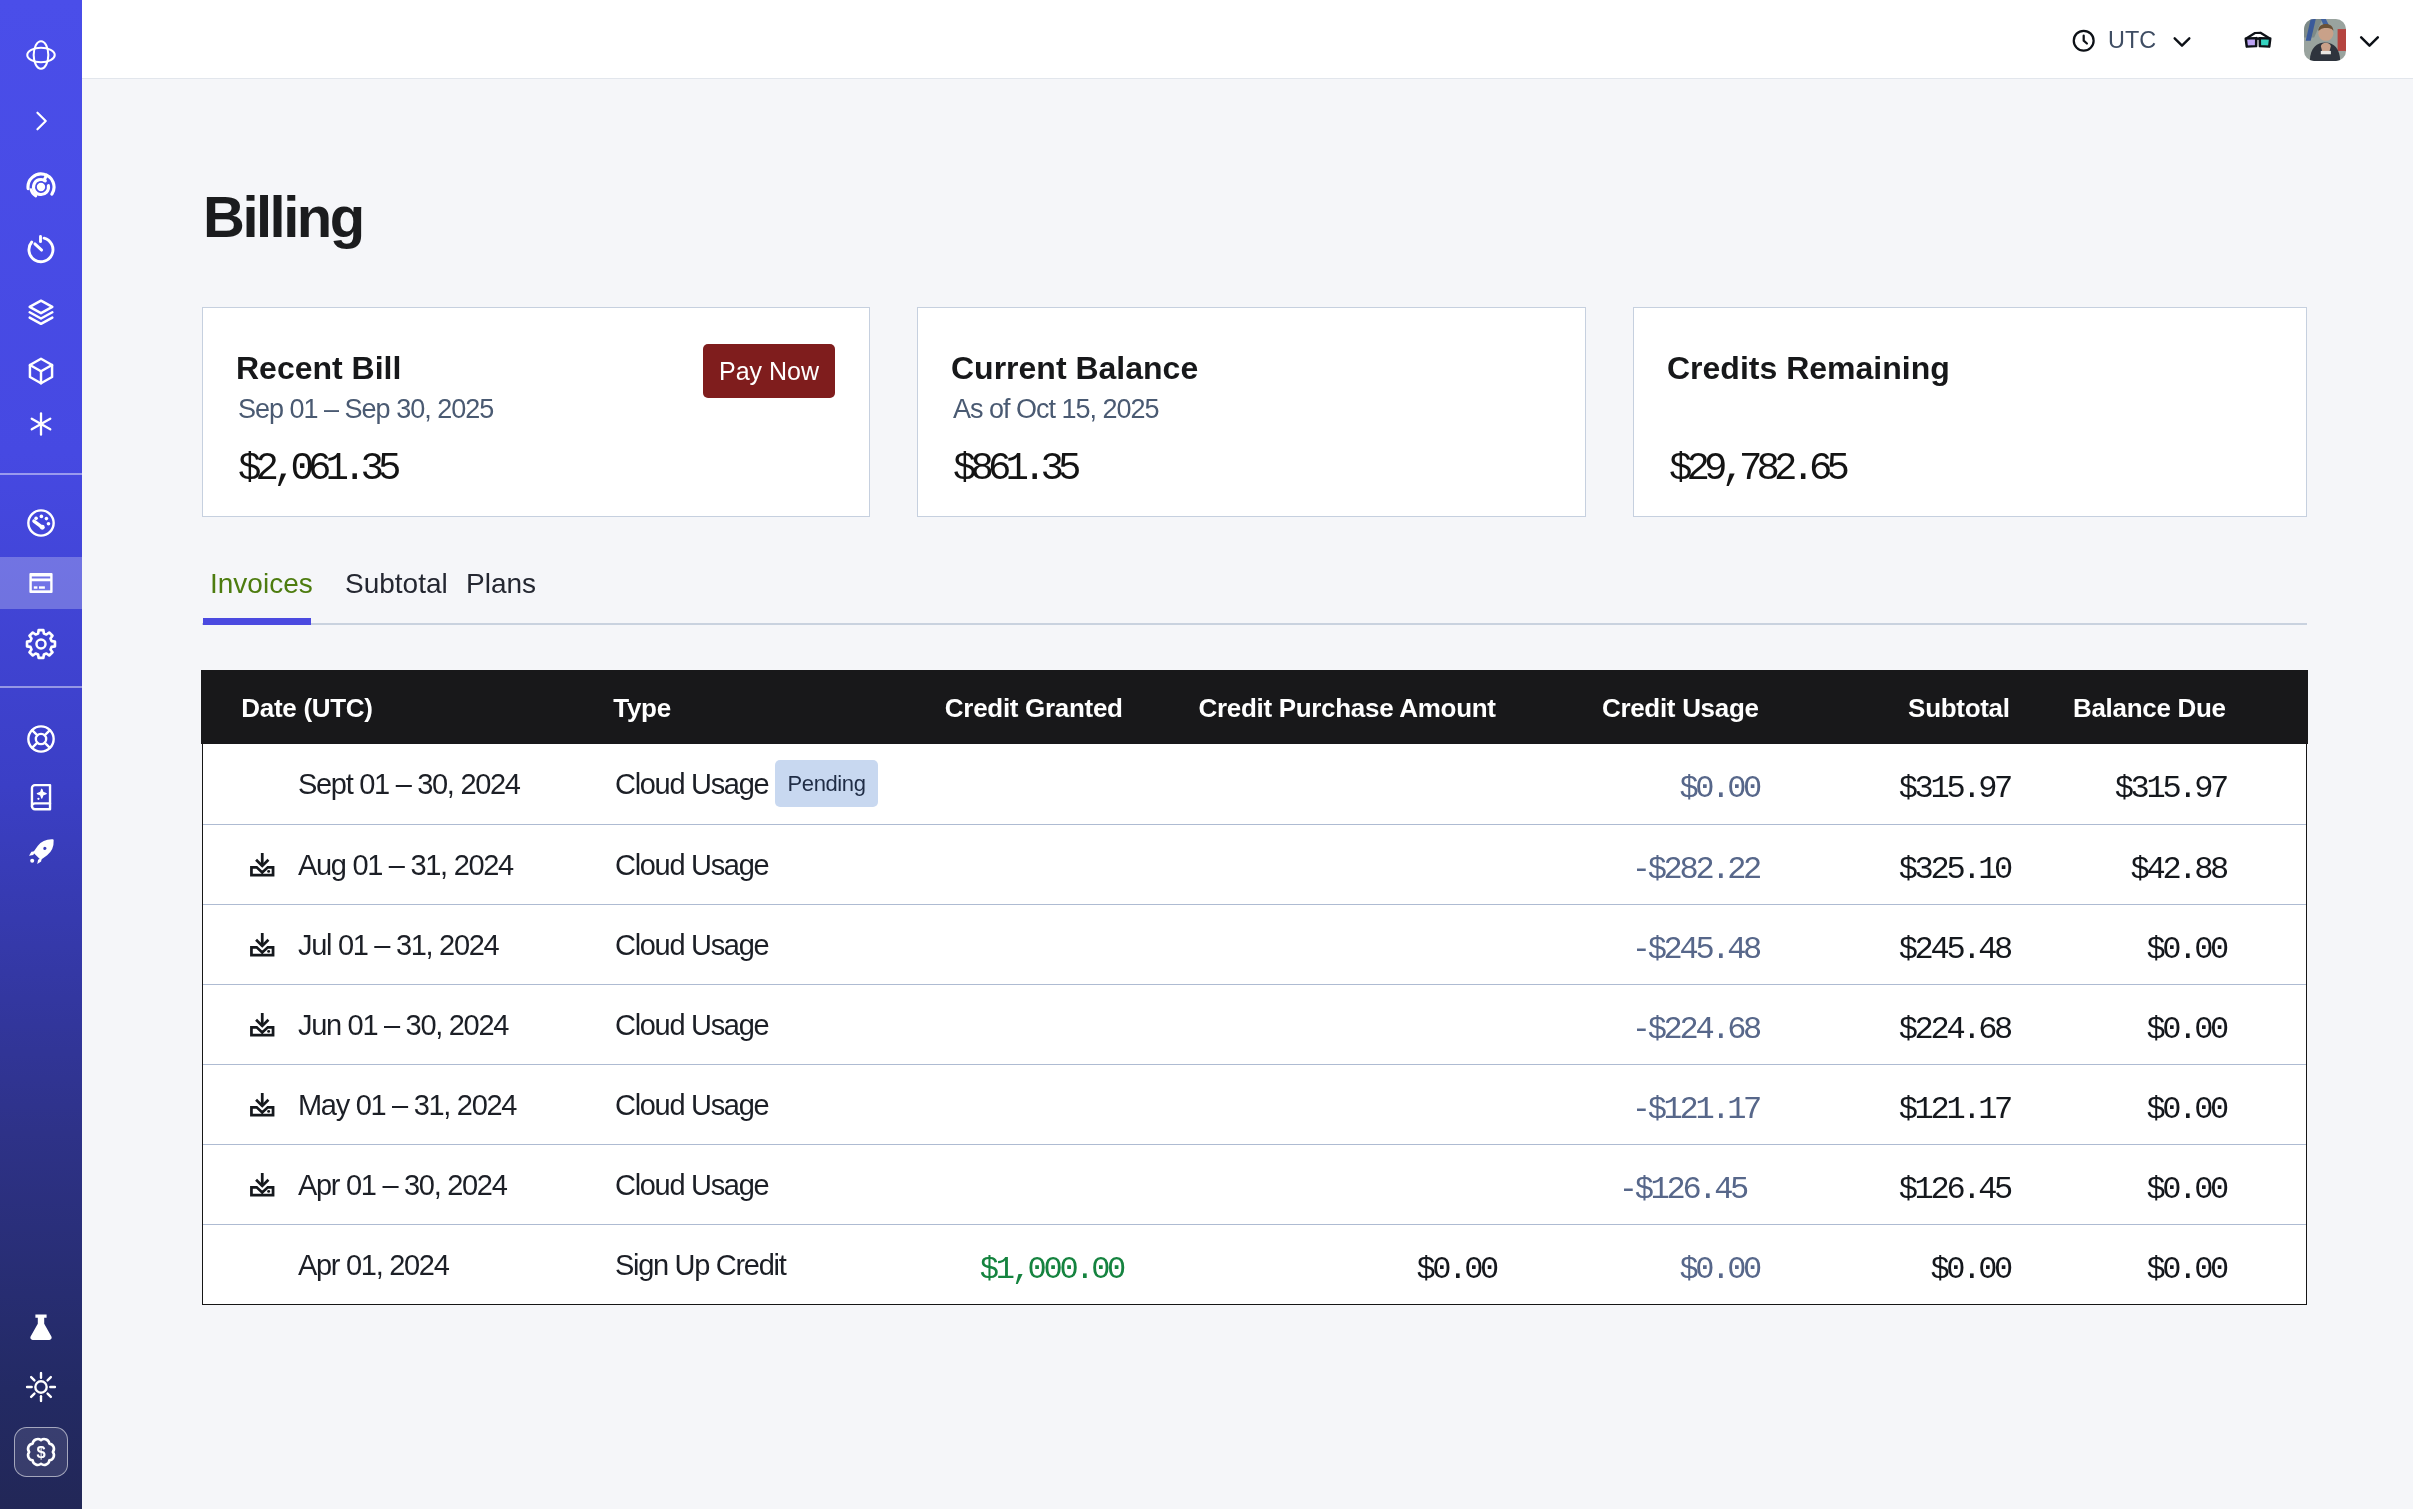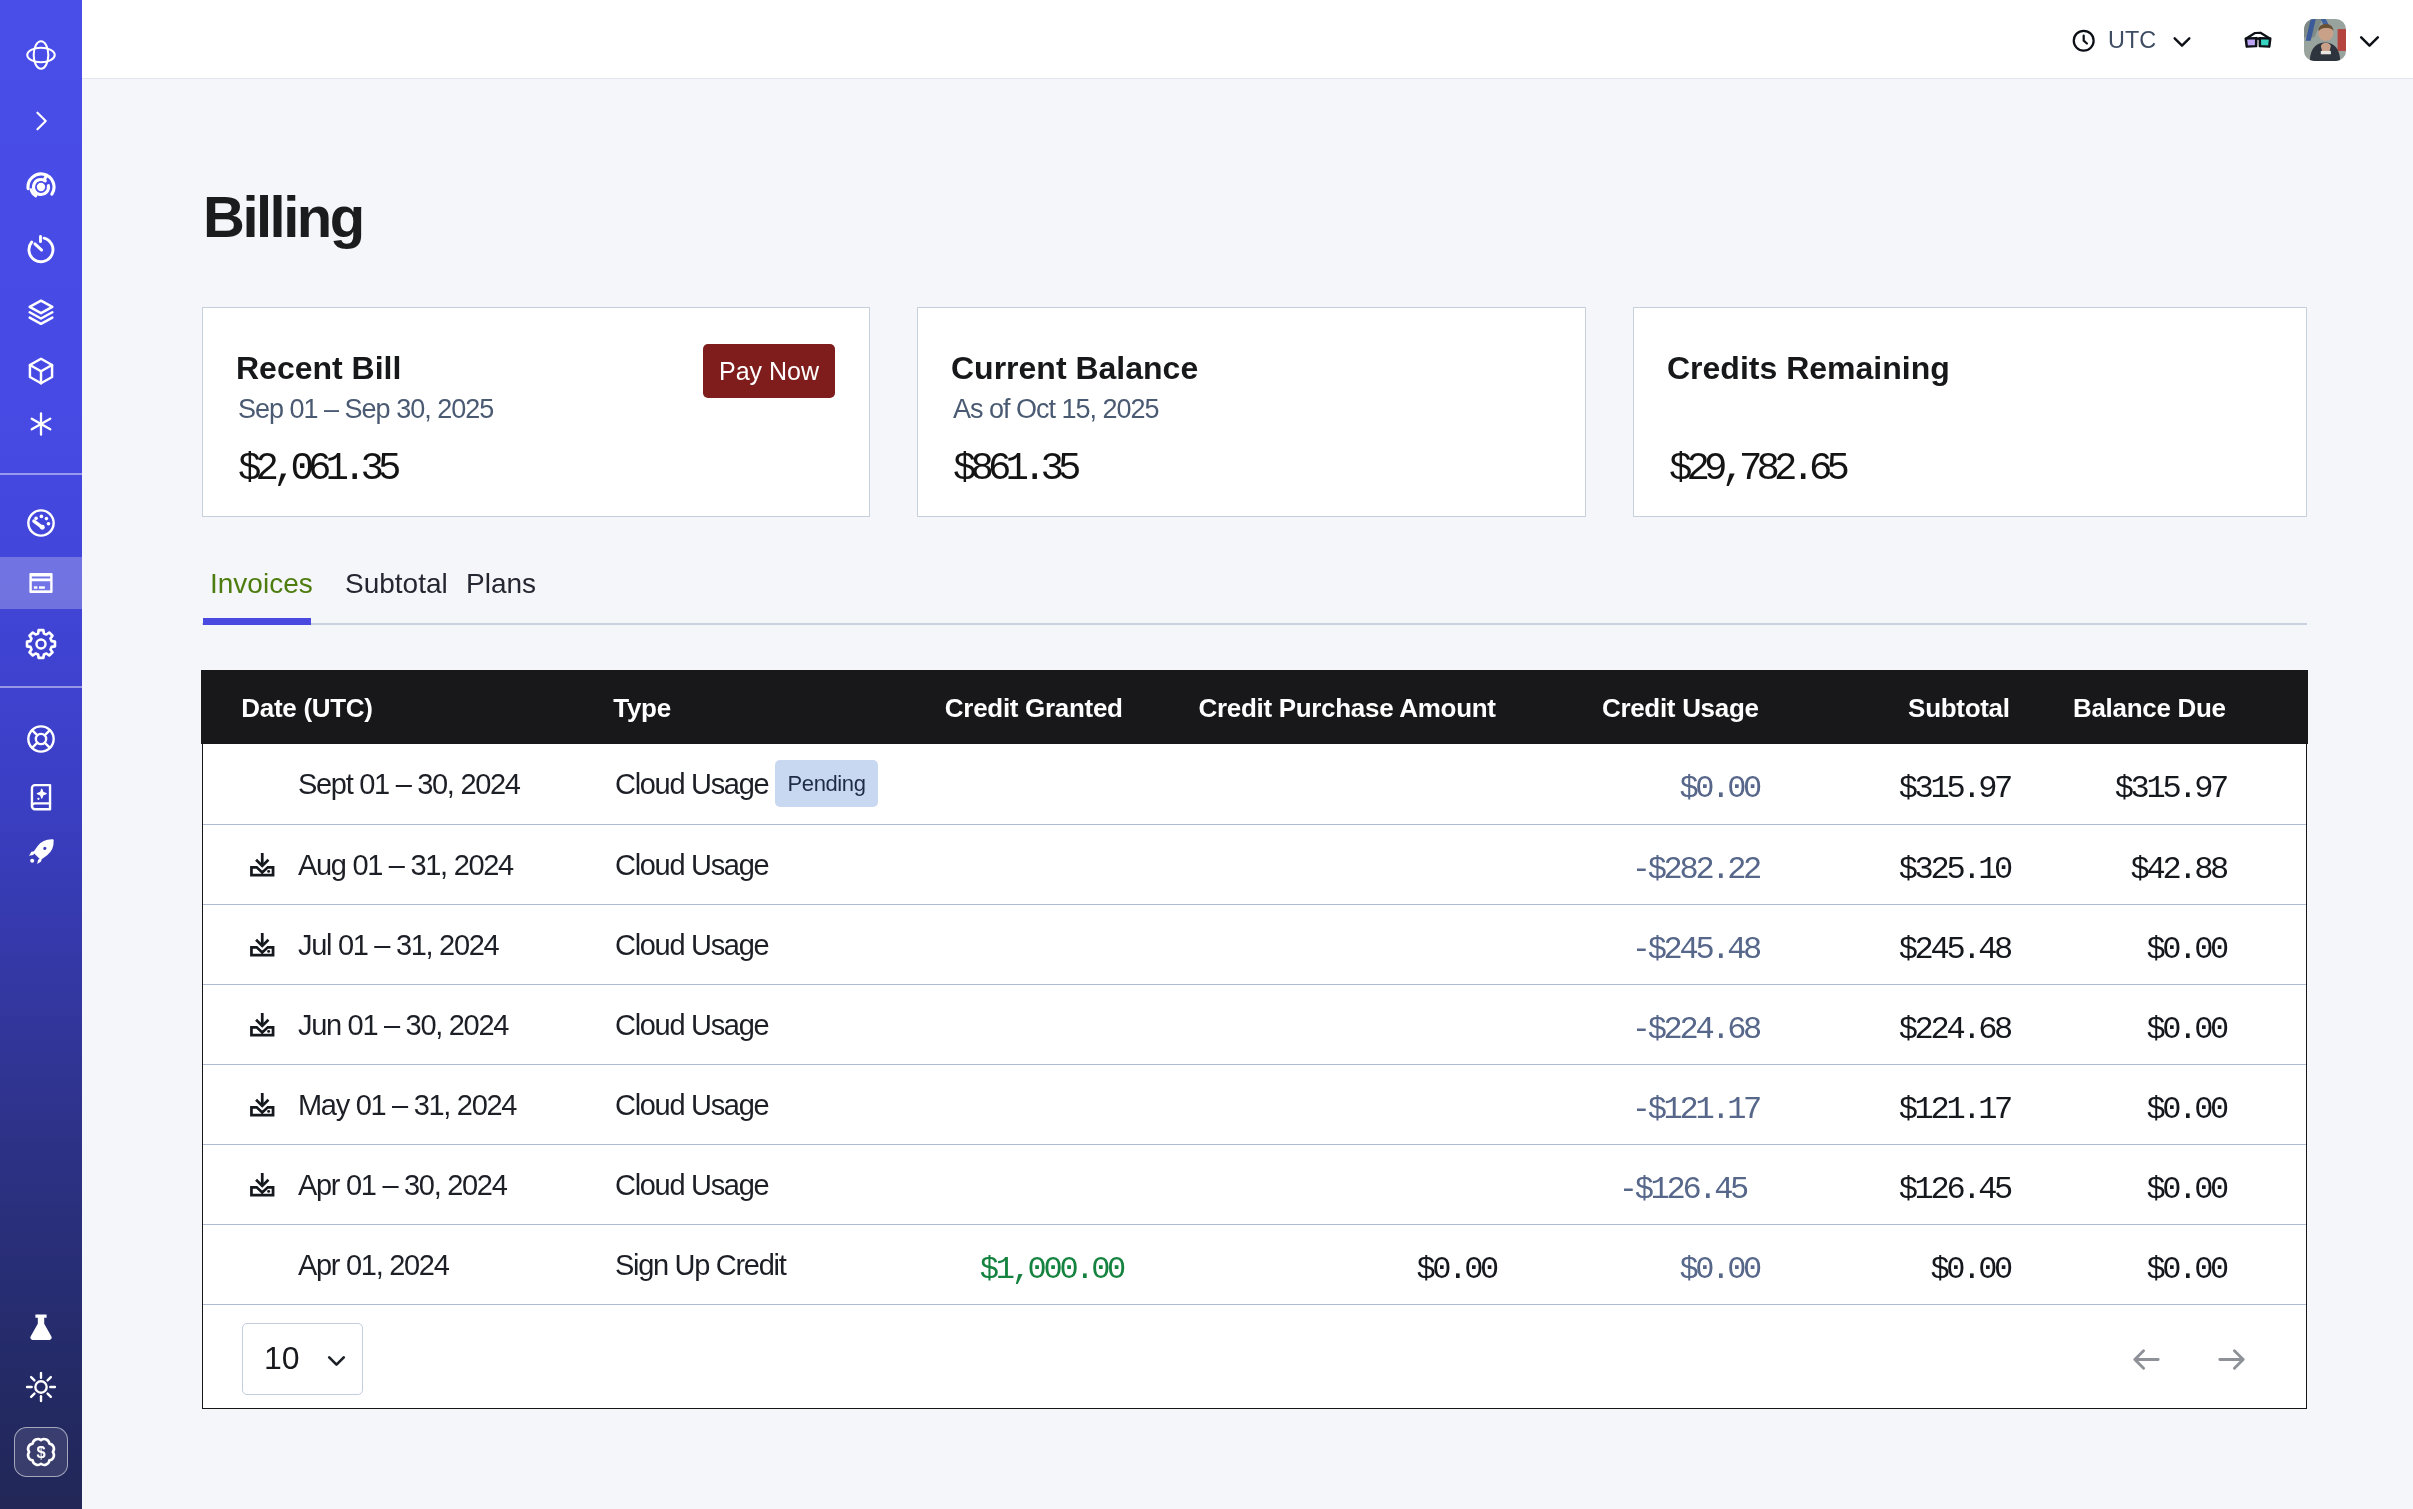--- a/index.html
+++ b/index.html
@@ -279,27 +279,13 @@
     </div>
     <div class="row">
       <div class="cl" style="left:95px">Apr 01, 2024</div>
       <div class="cl" style="left:412px">Sign Up Credit</div>
       <div class="cr green" style="right:1183px">$1,000.00</div>
       <div class="cr" style="right:810px">$0.00</div>
       <div class="cr usage" style="right:547px">$0.00</div>
       <div class="cr" style="right:296px">$0.00</div>
       <div class="cr" style="right:80px">$0.00</div>
     </div>
-    <div id="pgn">
-<div id="psel">
-        <span style="position:absolute;left:21px;top:17.6px;line-height:1;font-size:32px">10</span>
-<svg style="position:absolute;right:13.4px;top:24px" width="25" height="25" viewBox="0 0 24 24" fill="none" stroke="#1d2127" stroke-width="2.6" stroke-linecap="round" stroke-linejoin="round">
-          <path d="M5 9 L12 16 L19 9"></path>
-        </svg>
-      </div>
-<svg style="position:absolute;left:1926px;top:37px" width="35" height="35" viewBox="0 0 24 24" fill="none" stroke="#8e9298" stroke-width="2" stroke-linecap="round" stroke-linejoin="round">
-        <path d="M20 12 H4 M10 6 L4 12 L10 18"></path>
-      </svg>
-<svg style="position:absolute;left:2011px;top:37px" width="35" height="35" viewBox="0 0 24 24" fill="none" stroke="#8e9298" stroke-width="2" stroke-linecap="round" stroke-linejoin="round">
-        <path d="M4 12 H20 M14 6 L20 12 L14 18"></path>
-      </svg>
-</div>
   </div>
 
 </body></html>

